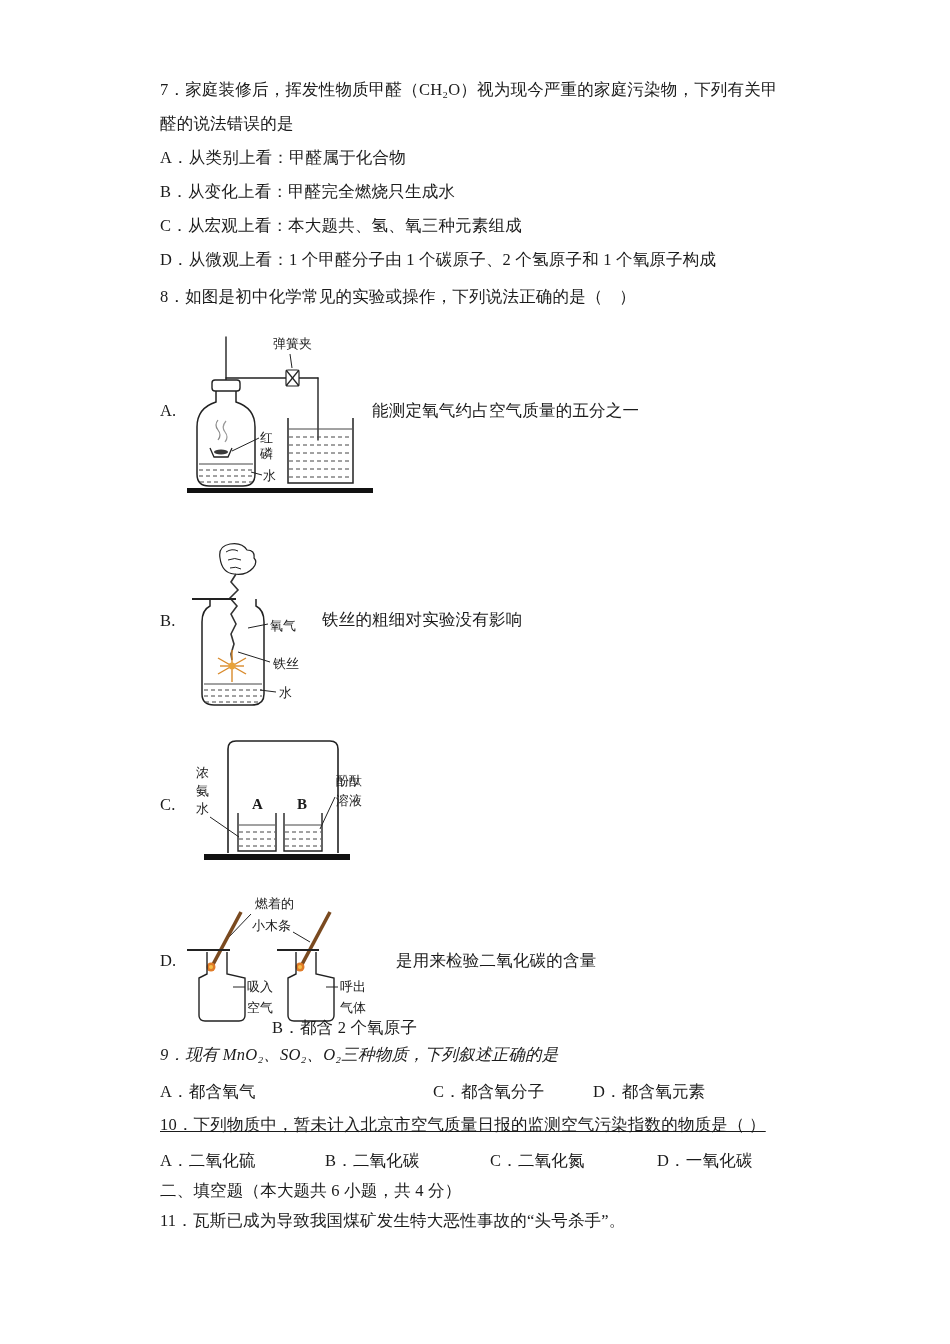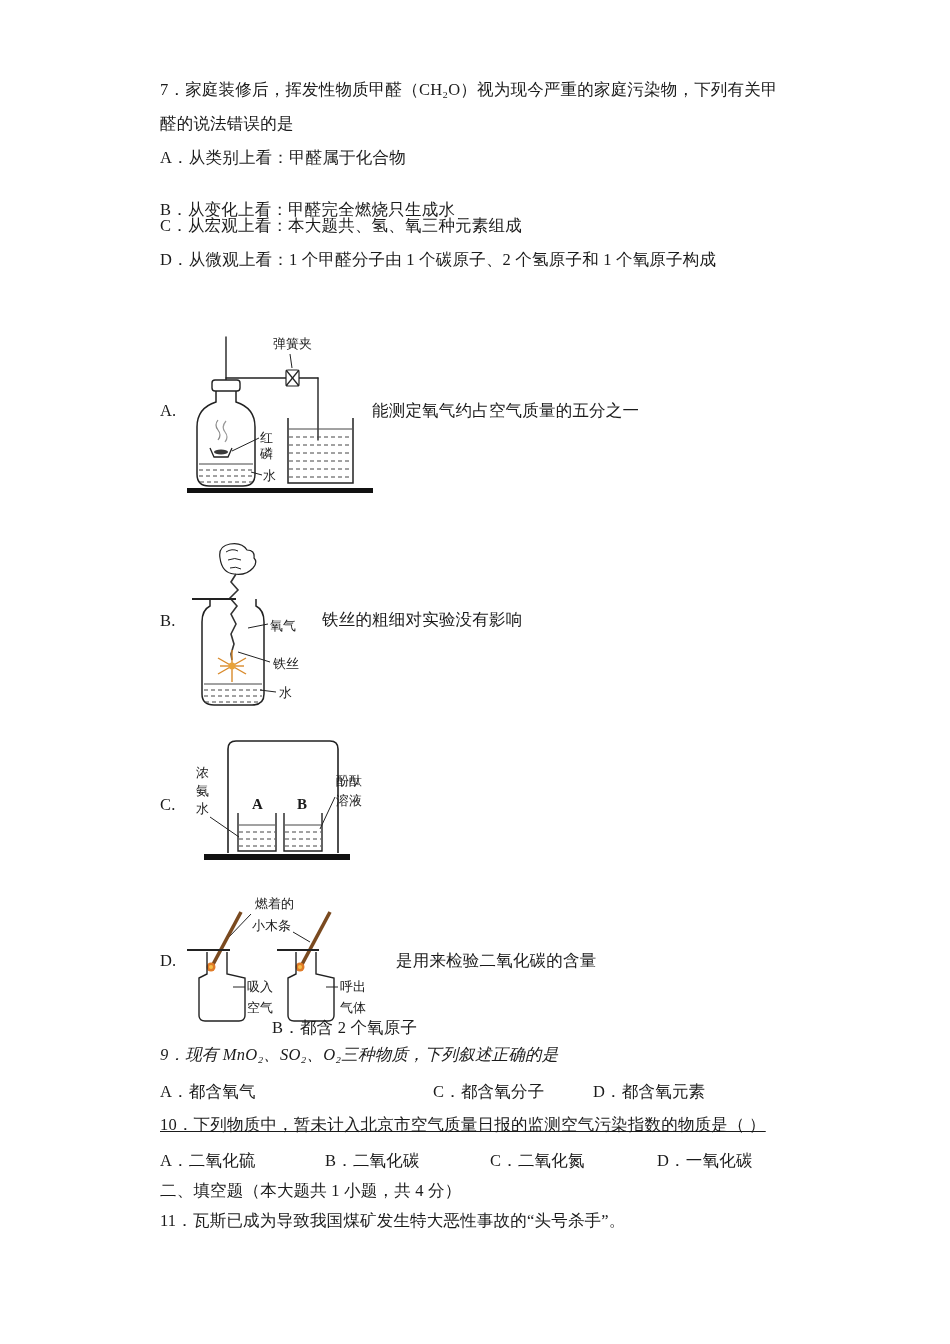--- a/index.html
+++ b/index.html
@@ -30,24 +30,25 @@
   .diag text.big { font-size: 15px; font-weight: bold; }
 </style>
 </head>
 <body>
 
 <div class="page">
 
   <div class="t" style="left:160px; top:80px;">7．家庭装修后，挥发性物质甲醛（CH₂O）视为现今严重的家庭污染物，下列有关甲</div>
   <div class="t" style="left:160px; top:114px;">醛的说法错误的是</div>
   <div class="t" style="left:160px; top:148px;">A．从类别上看：甲醛属于化合物</div>
-  <div class="t" style="left:160px; top:200px;">B．从变化上看：甲醛完全燃烧只生成水</div>
+  <div class="t" style="left:160px; top:182px;">B．从变化上看：甲醛完全燃烧只生成水</div>
   <div class="t" style="left:160px; top:216px;">C．从宏观上看：本大题共、氢、氧三种元素组成</div>
   <div class="t" style="left:160px; top:250px;text-align:center;">D．从微观上看：1 个甲醛分子由 1 个碳原子、2 个氢原子和 1 个氧原子构成</div>
 
+  <div class="t" style="left:160px; top:287px;">8．如图是初中化学常见的实验或操作，下列说法正确的是（　）</div>
 
   <svg class="diag" style="left:185px; top:332px;" width="200" height="168" viewBox="0 0 200 168">
     <g stroke="#222" stroke-width="1.4" fill="none" stroke-linecap="round">
       <line x1="41" y1="5" x2="41" y2="48"></line>
       <line x1="41" y1="46" x2="133" y2="46"></line>
       <line x1="133" y1="46" x2="133" y2="108"></line>
     </g>
     <g stroke="#222" stroke-width="1.2" fill="#ffffff">
       <rect x="101" y="38" width="13" height="16" rx="2"></rect>
       <line x1="101" y1="38" x2="114" y2="54"></line>
@@ -185,16 +186,16 @@
   <div class="t" style="left:272px; top:1018px;">B．都含 2 个氧原子</div>
   <div class="t" style="left:433px; top:1082px;">C．都含氧分子</div>
   <div class="t" style="left:593px; top:1082px;">D．都含氧元素</div>
 
   <div class="t" style="left:160px; top:1115px;text-decoration:underline;">10．下列物质中，暂未计入北京市空气质量日报的监测空气污染指数的物质是（ ）</div>
   <div class="t" style="left:160px; top:1151px;">A．二氧化硫</div>
   <div class="t" style="left:325px; top:1151px;">B．二氧化碳</div>
   <div class="t" style="left:490px; top:1151px;">C．二氧化氮</div>
   <div class="t" style="left:657px; top:1151px;">D．一氧化碳</div>
 
-  <div class="t" style="left:160px; top:1181px;">二、填空题（本大题共 1 小题，共 4 分）</div>
+  <div class="t" style="left:160px; top:1181px;">二、填空题（本大题共 6 小题，共 4 分）</div>
   <div class="t" style="left:160px; top:1211px;">11．瓦斯已成为导致我国煤矿发生特大恶性事故的“头号杀手”。</div>
 
 </div>
 
 </body></html>

